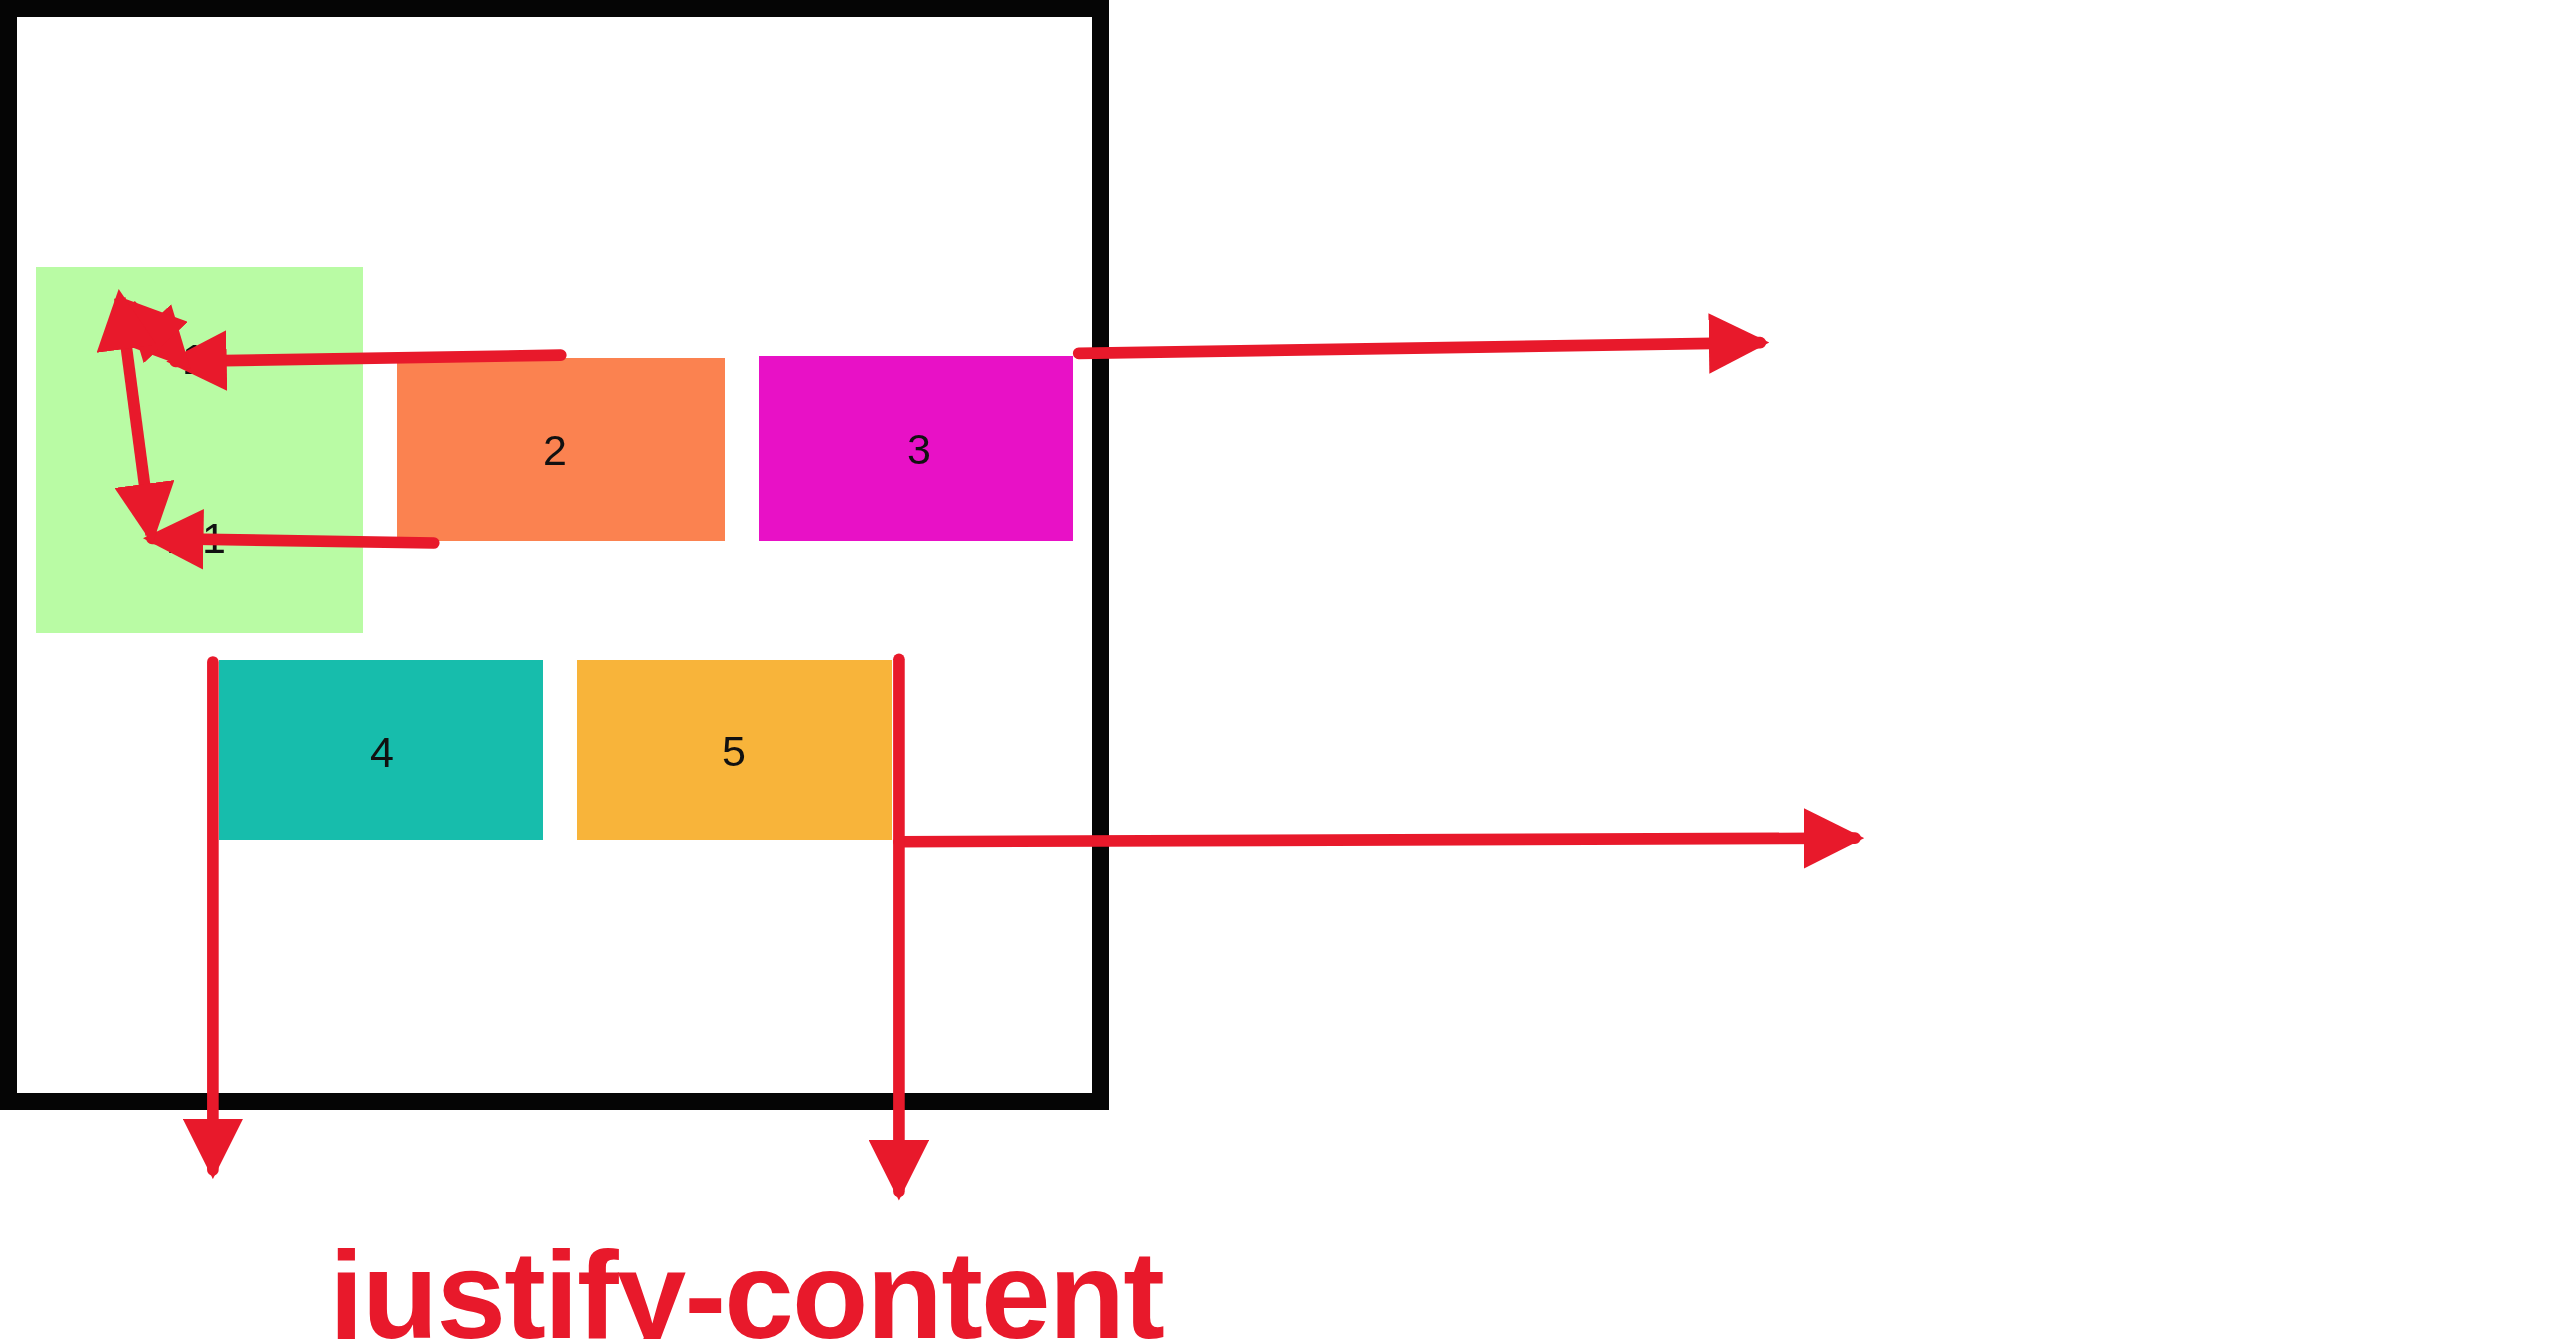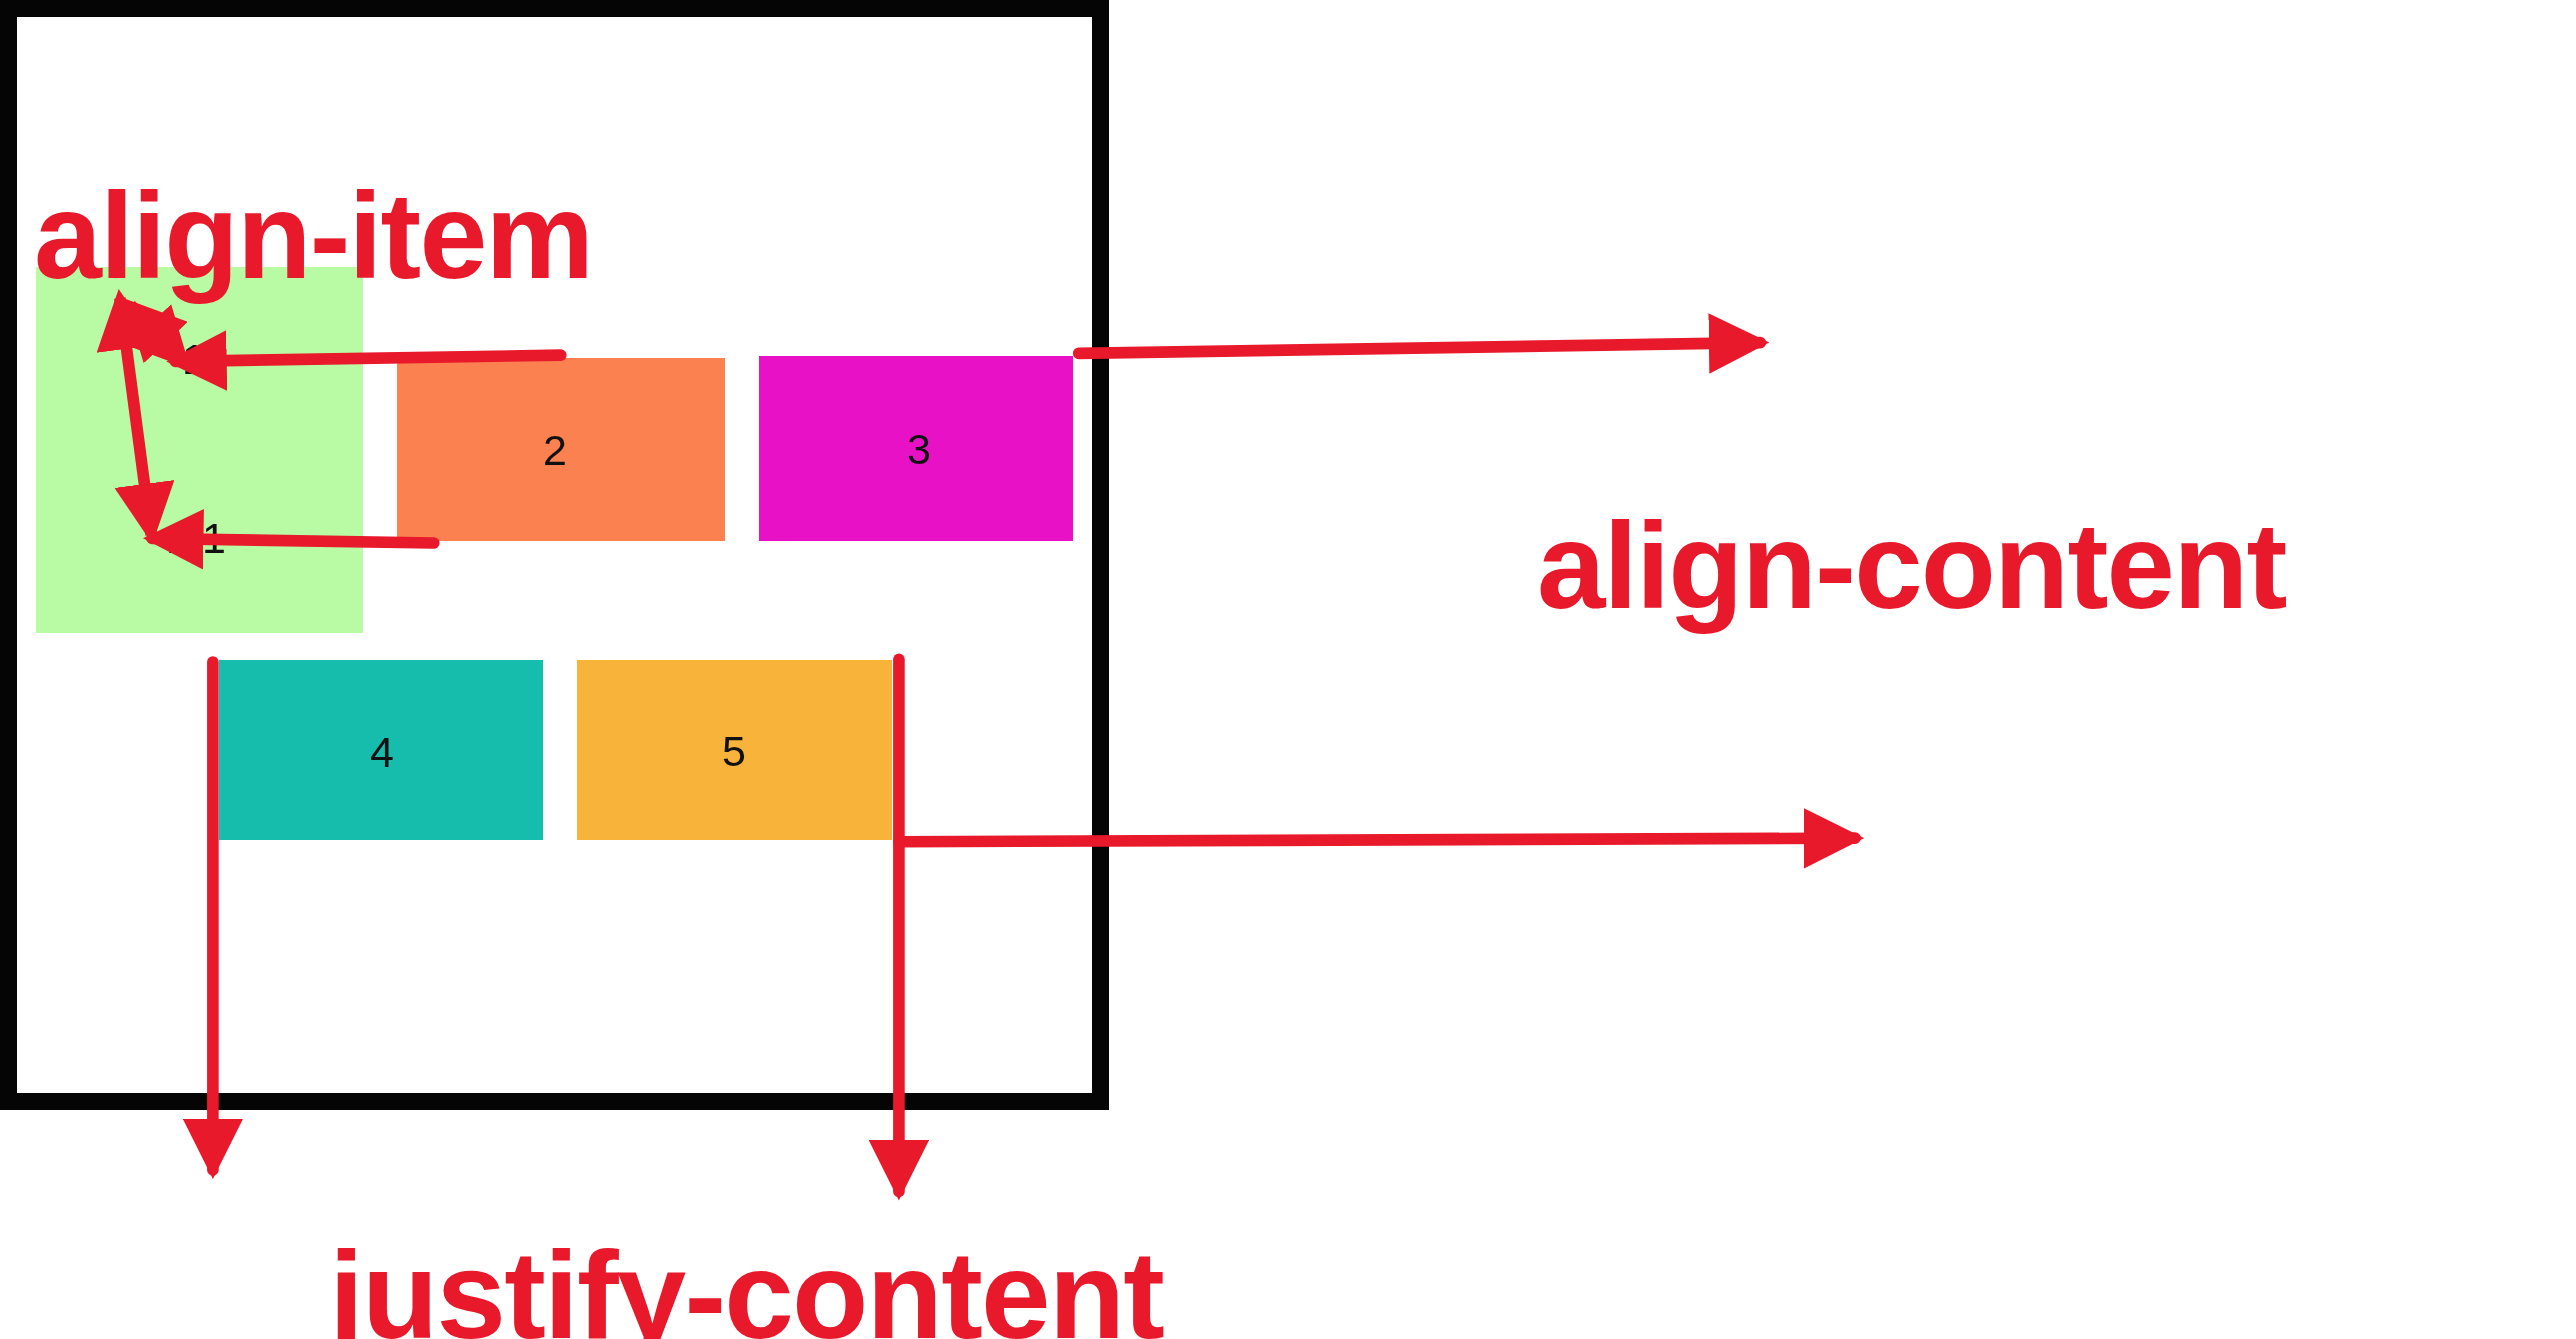--- a/index.html
+++ b/index.html
@@ -58,22 +58,20 @@
   <div class="box box-teal" style="background-color: rgb(23, 189, 172);"></div>
   <div class="box box-yellow" style="background-color: rgb(248, 180, 58);"></div>
 
   <span class="num n1">1</span>
   <span class="num n11">1.1</span>
   <span class="num n2">2</span>
   <span class="num n3">3</span>
   <span class="num n4">4</span>
   <span class="num n5">5</span>
 
-  <div class="red-label lbl-align-item">align-item</div>
-  <div class="red-label lbl-align-content">align-content</div>
   <div class="red-label lbl-justify-content">justify-content</div>
 
   <svg id="arrow-layer" viewBox="0 0 2880 1498" xmlns="http://www.w3.org/2000/svg">
     <defs>
       <marker id="ah" viewBox="0 0 10 10" refX="8.5" refY="5" markerWidth="5.2" markerHeight="5.2" orient="auto-start-reverse" markerUnits="strokeWidth">
         <path class="ah-fill" d="M0,0 L10,5 L0,10 z"></path>
       </marker>
     </defs>
 
     <line class="arrow cap-round" x1="1206" y1="395" x2="1968" y2="383" marker-end="url(#ah)"></line>

